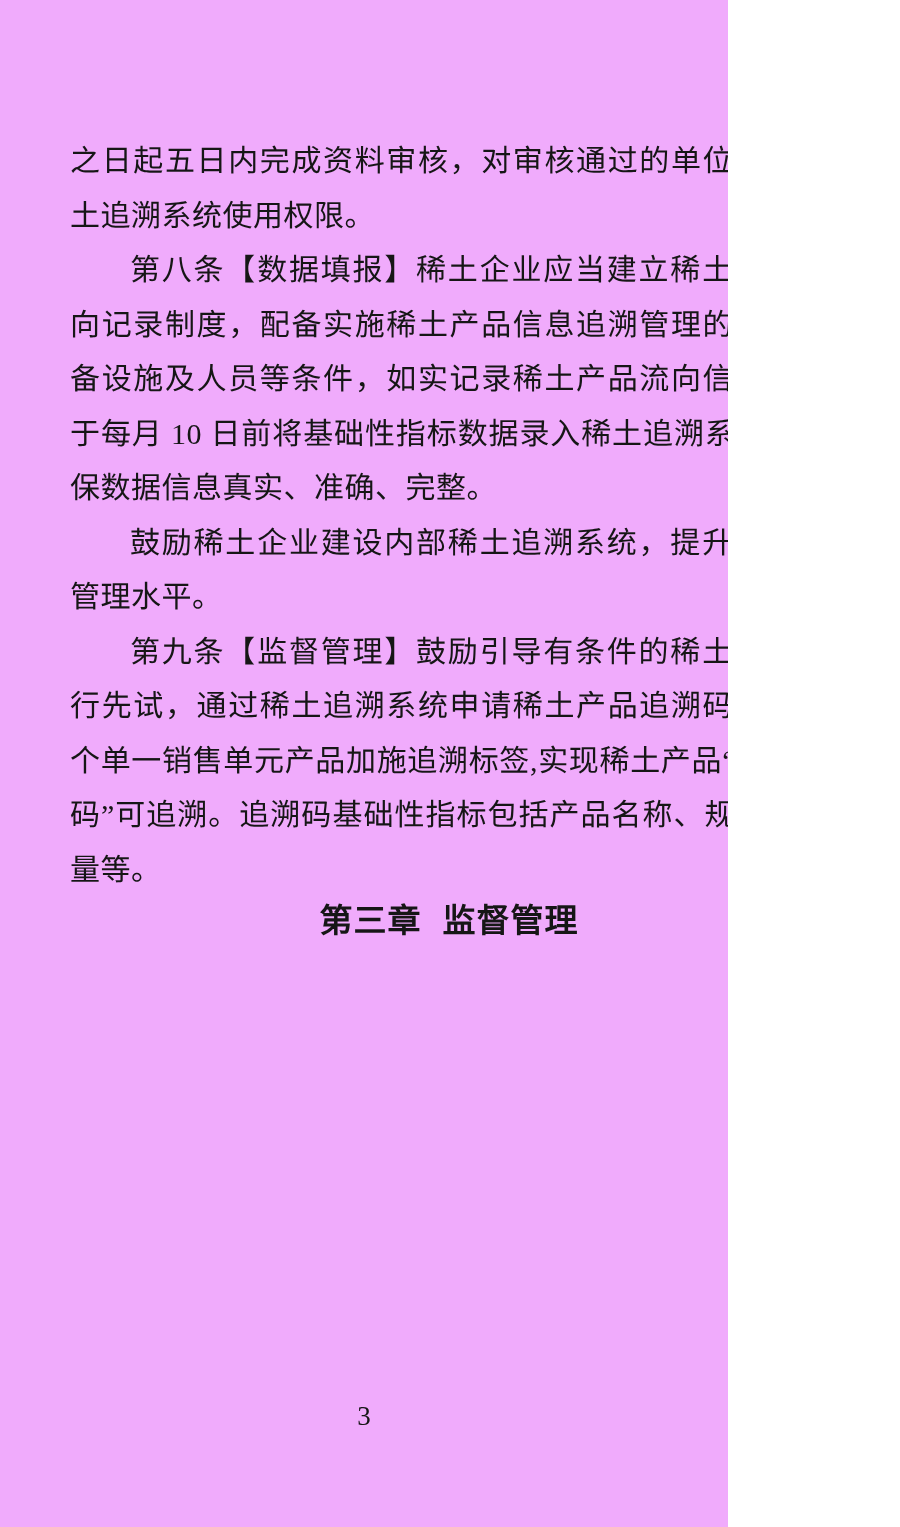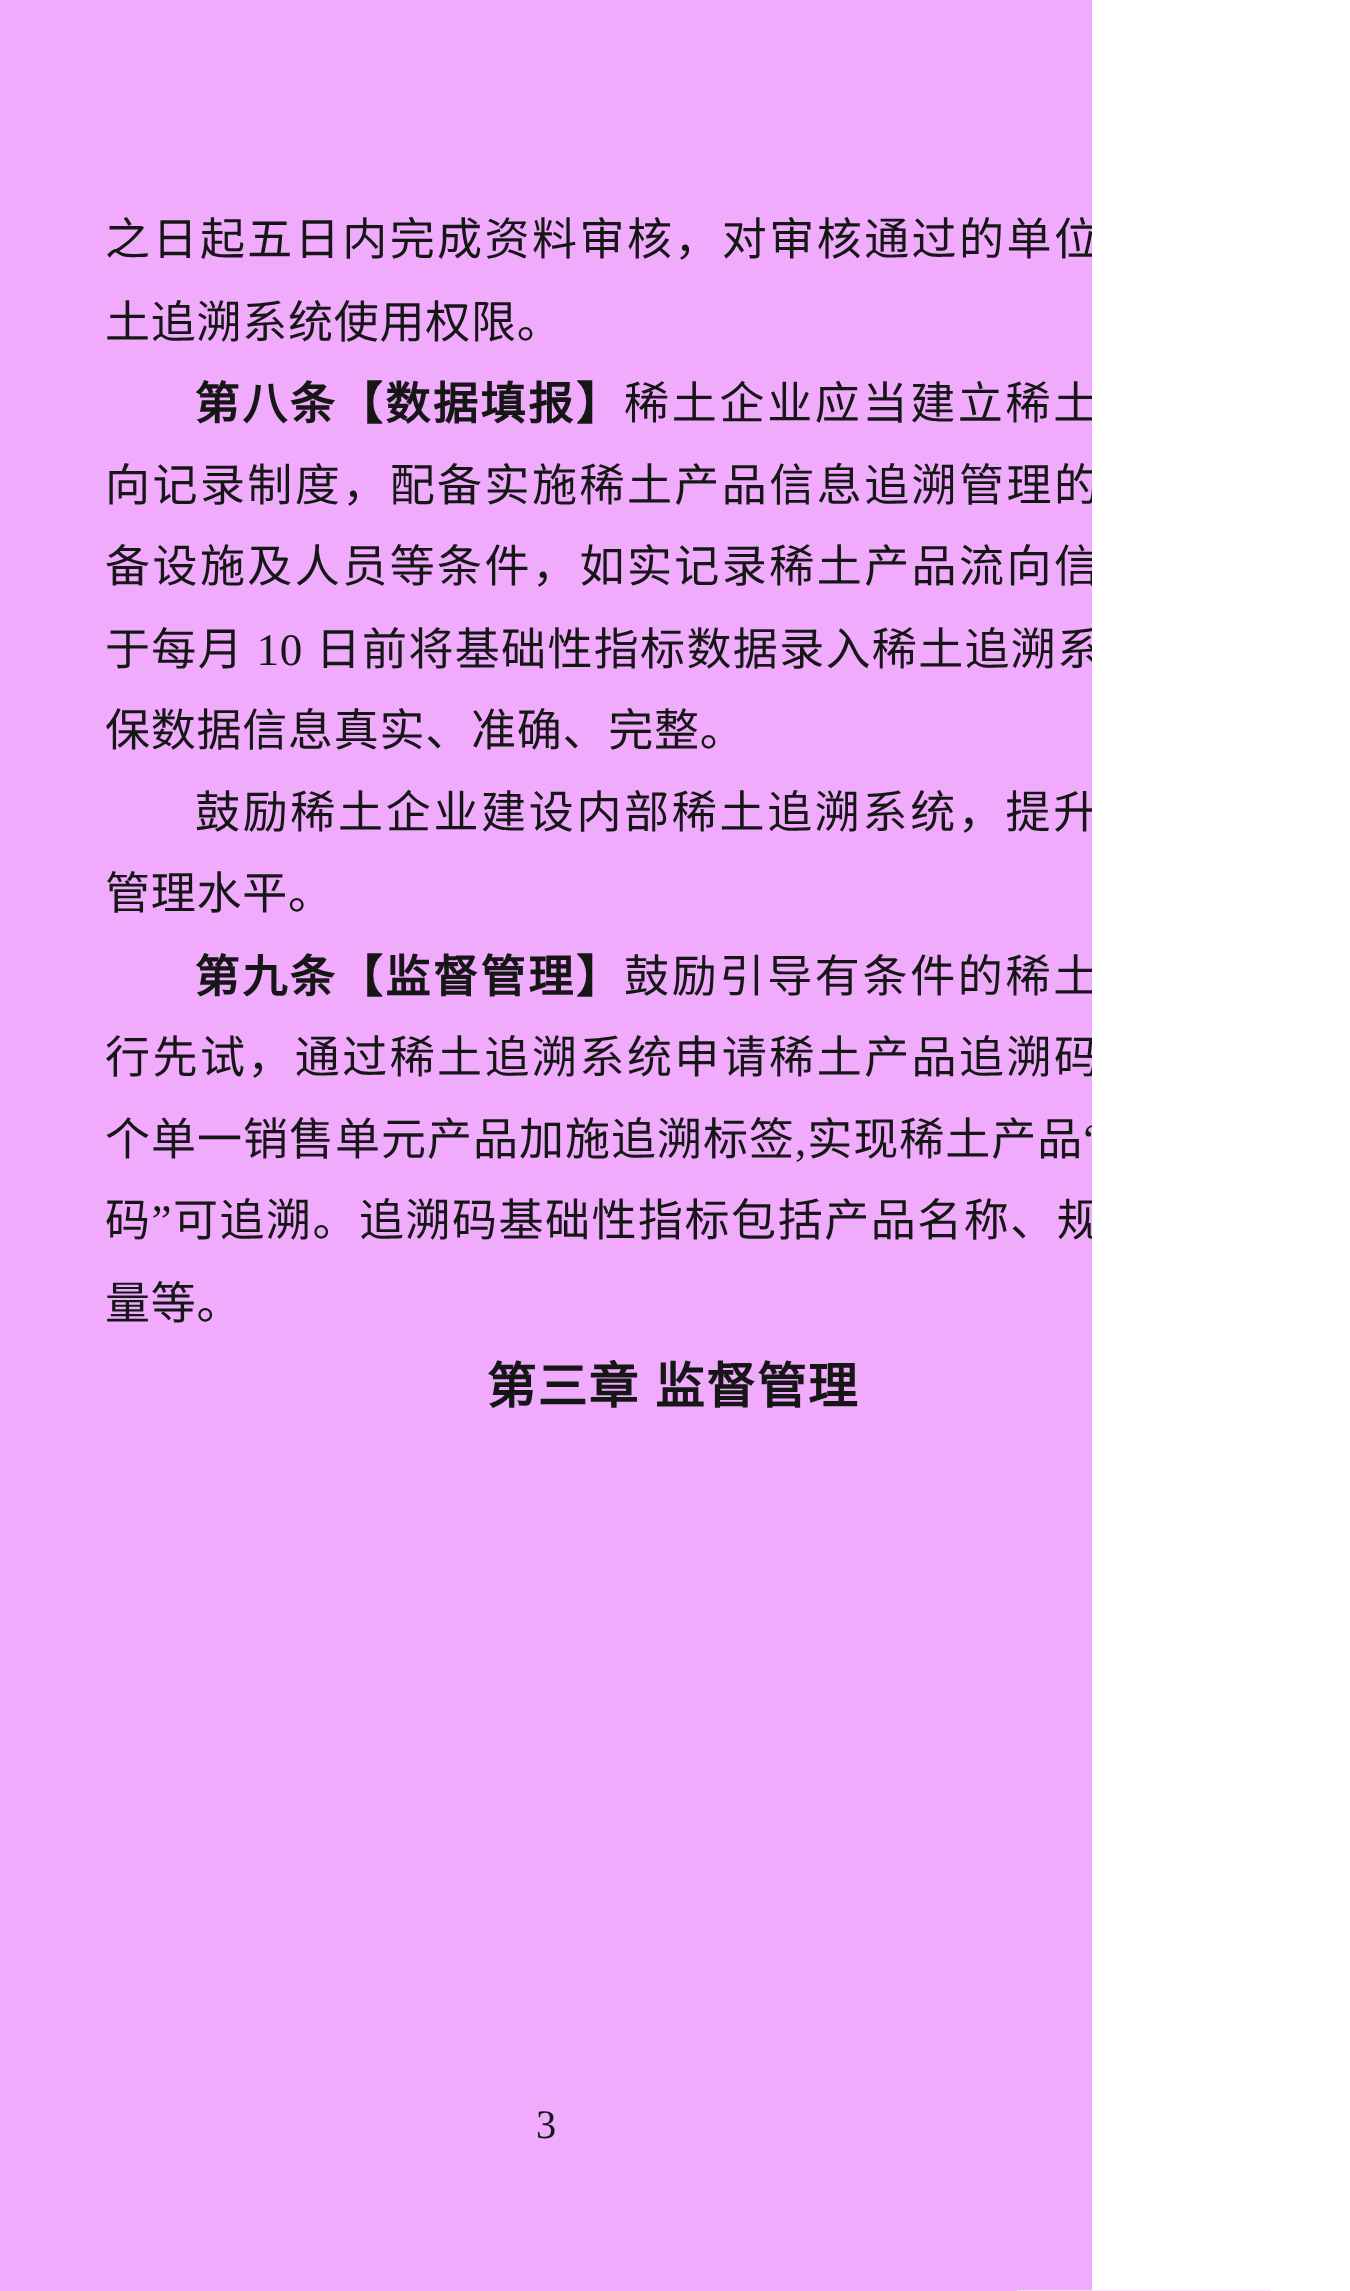--- a/index.html
+++ b/index.html
@@ -28,30 +28,30 @@
     letter-spacing: 0.5px;
   }
   .content p {
     margin: 0;
     padding: 0;
   }
   .content p.indent {
     text-indent: 2em;
   }
   .lead {
-    font-weight: bold;
+    font-weight: normal;
     font-family: "Liberation Sans", "DejaVu Sans", sans-serif;
   }
   .chapter {
     margin-top: 58px;
     text-align: center;
     text-align-last: center;
     text-indent: 0;
     font-weight: bold;
-    font-family: Liberation Sans, sans-serif;
+    font-family: Liberation Mono, monospace;
     font-size: 33px;
     line-height: 54px;
     letter-spacing: 1px;
   }
   .pagenum {
     position: absolute;
     top: 1398px;
     left: 0;
     width: 100%;
     text-align: center;

